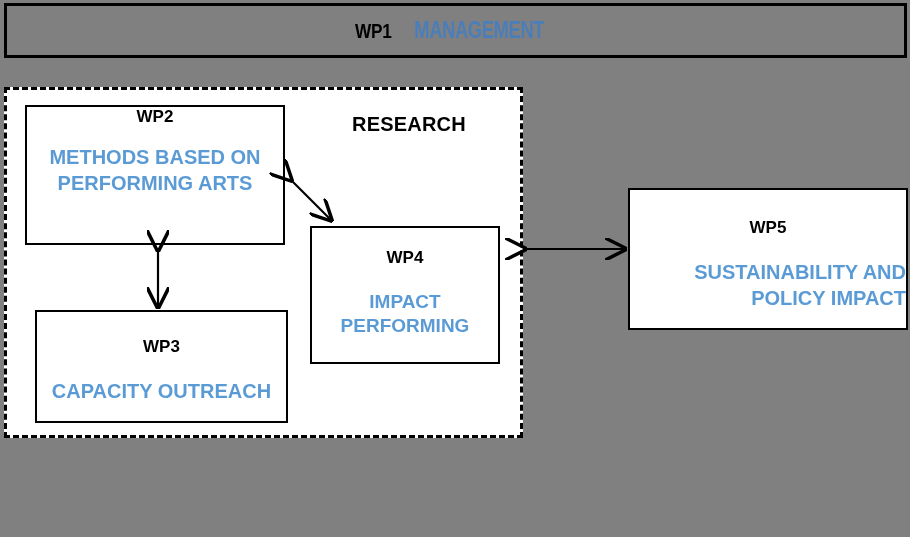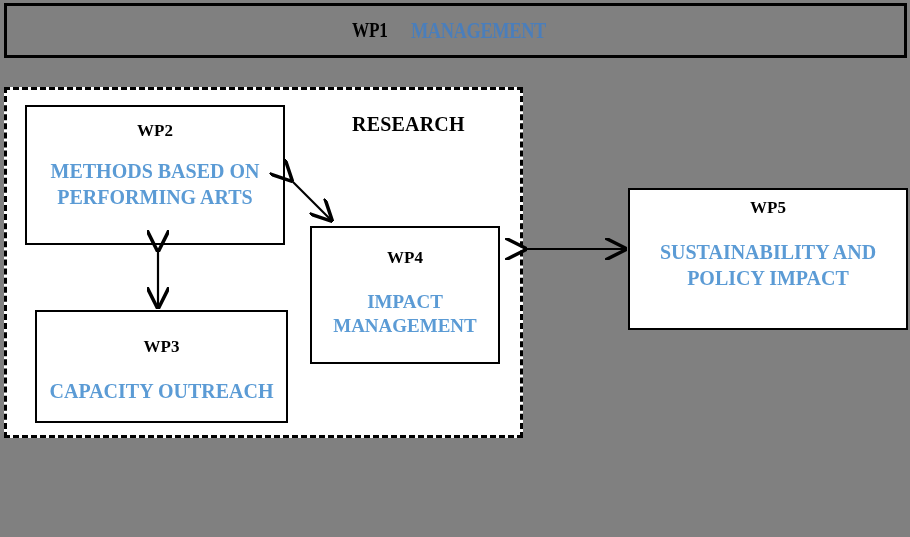--- a/index.html
+++ b/index.html
@@ -5,21 +5,21 @@
   html, body {
     margin: 0;
     padding: 0;
     background: #ffffff;
   }
   #canvas {
     position: relative;
     width: 910px;
     height: 537px;
     background: #808080;
-    font-family: Liberation Serif, serif;
+    font-family: Liberation Sans, sans-serif;
     overflow: hidden;
   }
   
   .band {
     position: absolute;
     background: #808080;
     border: 3px solid #000000;
     box-sizing: border-box;
     display: flex;
     align-items: center;
@@ -86,30 +86,30 @@
     font-size: 17px;
     white-space: nowrap;
   }
   .wp-box .title {
     color: #5b9bd5;
     font-weight: bold;
     font-size: 19px;
     line-height: 1.28;
   }
 
-  #box-wp2 { left: 25px;  top: 105px; width: 260px; height: 140px; padding-top: 14px; }
+  #box-wp2 { left: 25px;  top: 105px; width: 260px; height: 140px; }
   #box-wp2 .title { margin-top: 18px; font-size: 20px; }
 
   #box-wp3 { left: 35px;  top: 310px; width: 253px; height: 113px; padding-top: 25px; }
   #box-wp3 .title { margin-top: 22px; font-size: 20px; }
 
   #box-wp4 { left: 310px; top: 226px; width: 190px; height: 138px; padding-top: 20px; }
   #box-wp4 .title { margin-top: 22px; font-size: 19px; }
 
-  #box-wp5 { left: 628px; top: 188px; width: 280px; height: 142px; padding-top: 8px; }
+  #box-wp5 { left: 628px; top: 188px; width: 280px; height: 142px; padding-top: 28px; text-align: right; }
   #box-wp5 .title { margin-top: 22px; font-size: 20px; }
 
   
   #arrow-layer {
     position: absolute;
     left: 0; top: 0;
     width: 910px;
     height: 537px;
     pointer-events: none;
   }
@@ -132,21 +132,21 @@
     <span class="title">METHODS BASED ON PERFORMING ARTS</span>
   </div>
 
   <div id="box-wp3" class="wp-box">
     <span class="code">WP3</span>
     <span class="title">CAPACITY OUTREACH</span>
   </div>
 
   <div id="box-wp4" class="wp-box">
     <span class="code">WP4</span>
-    <span class="title">IMPACT MANAGEMENT</span>
+    <span class="title">IMPACT PERFORMING</span>
   </div>
 
   <div id="box-wp5" class="wp-box">
     <span class="code">WP5</span>
     <span class="title">SUSTAINABILITY AND POLICY IMPACT</span>
   </div>
 
 
   <svg id="arrow-layer" viewBox="0 0 910 537">
     <defs>

